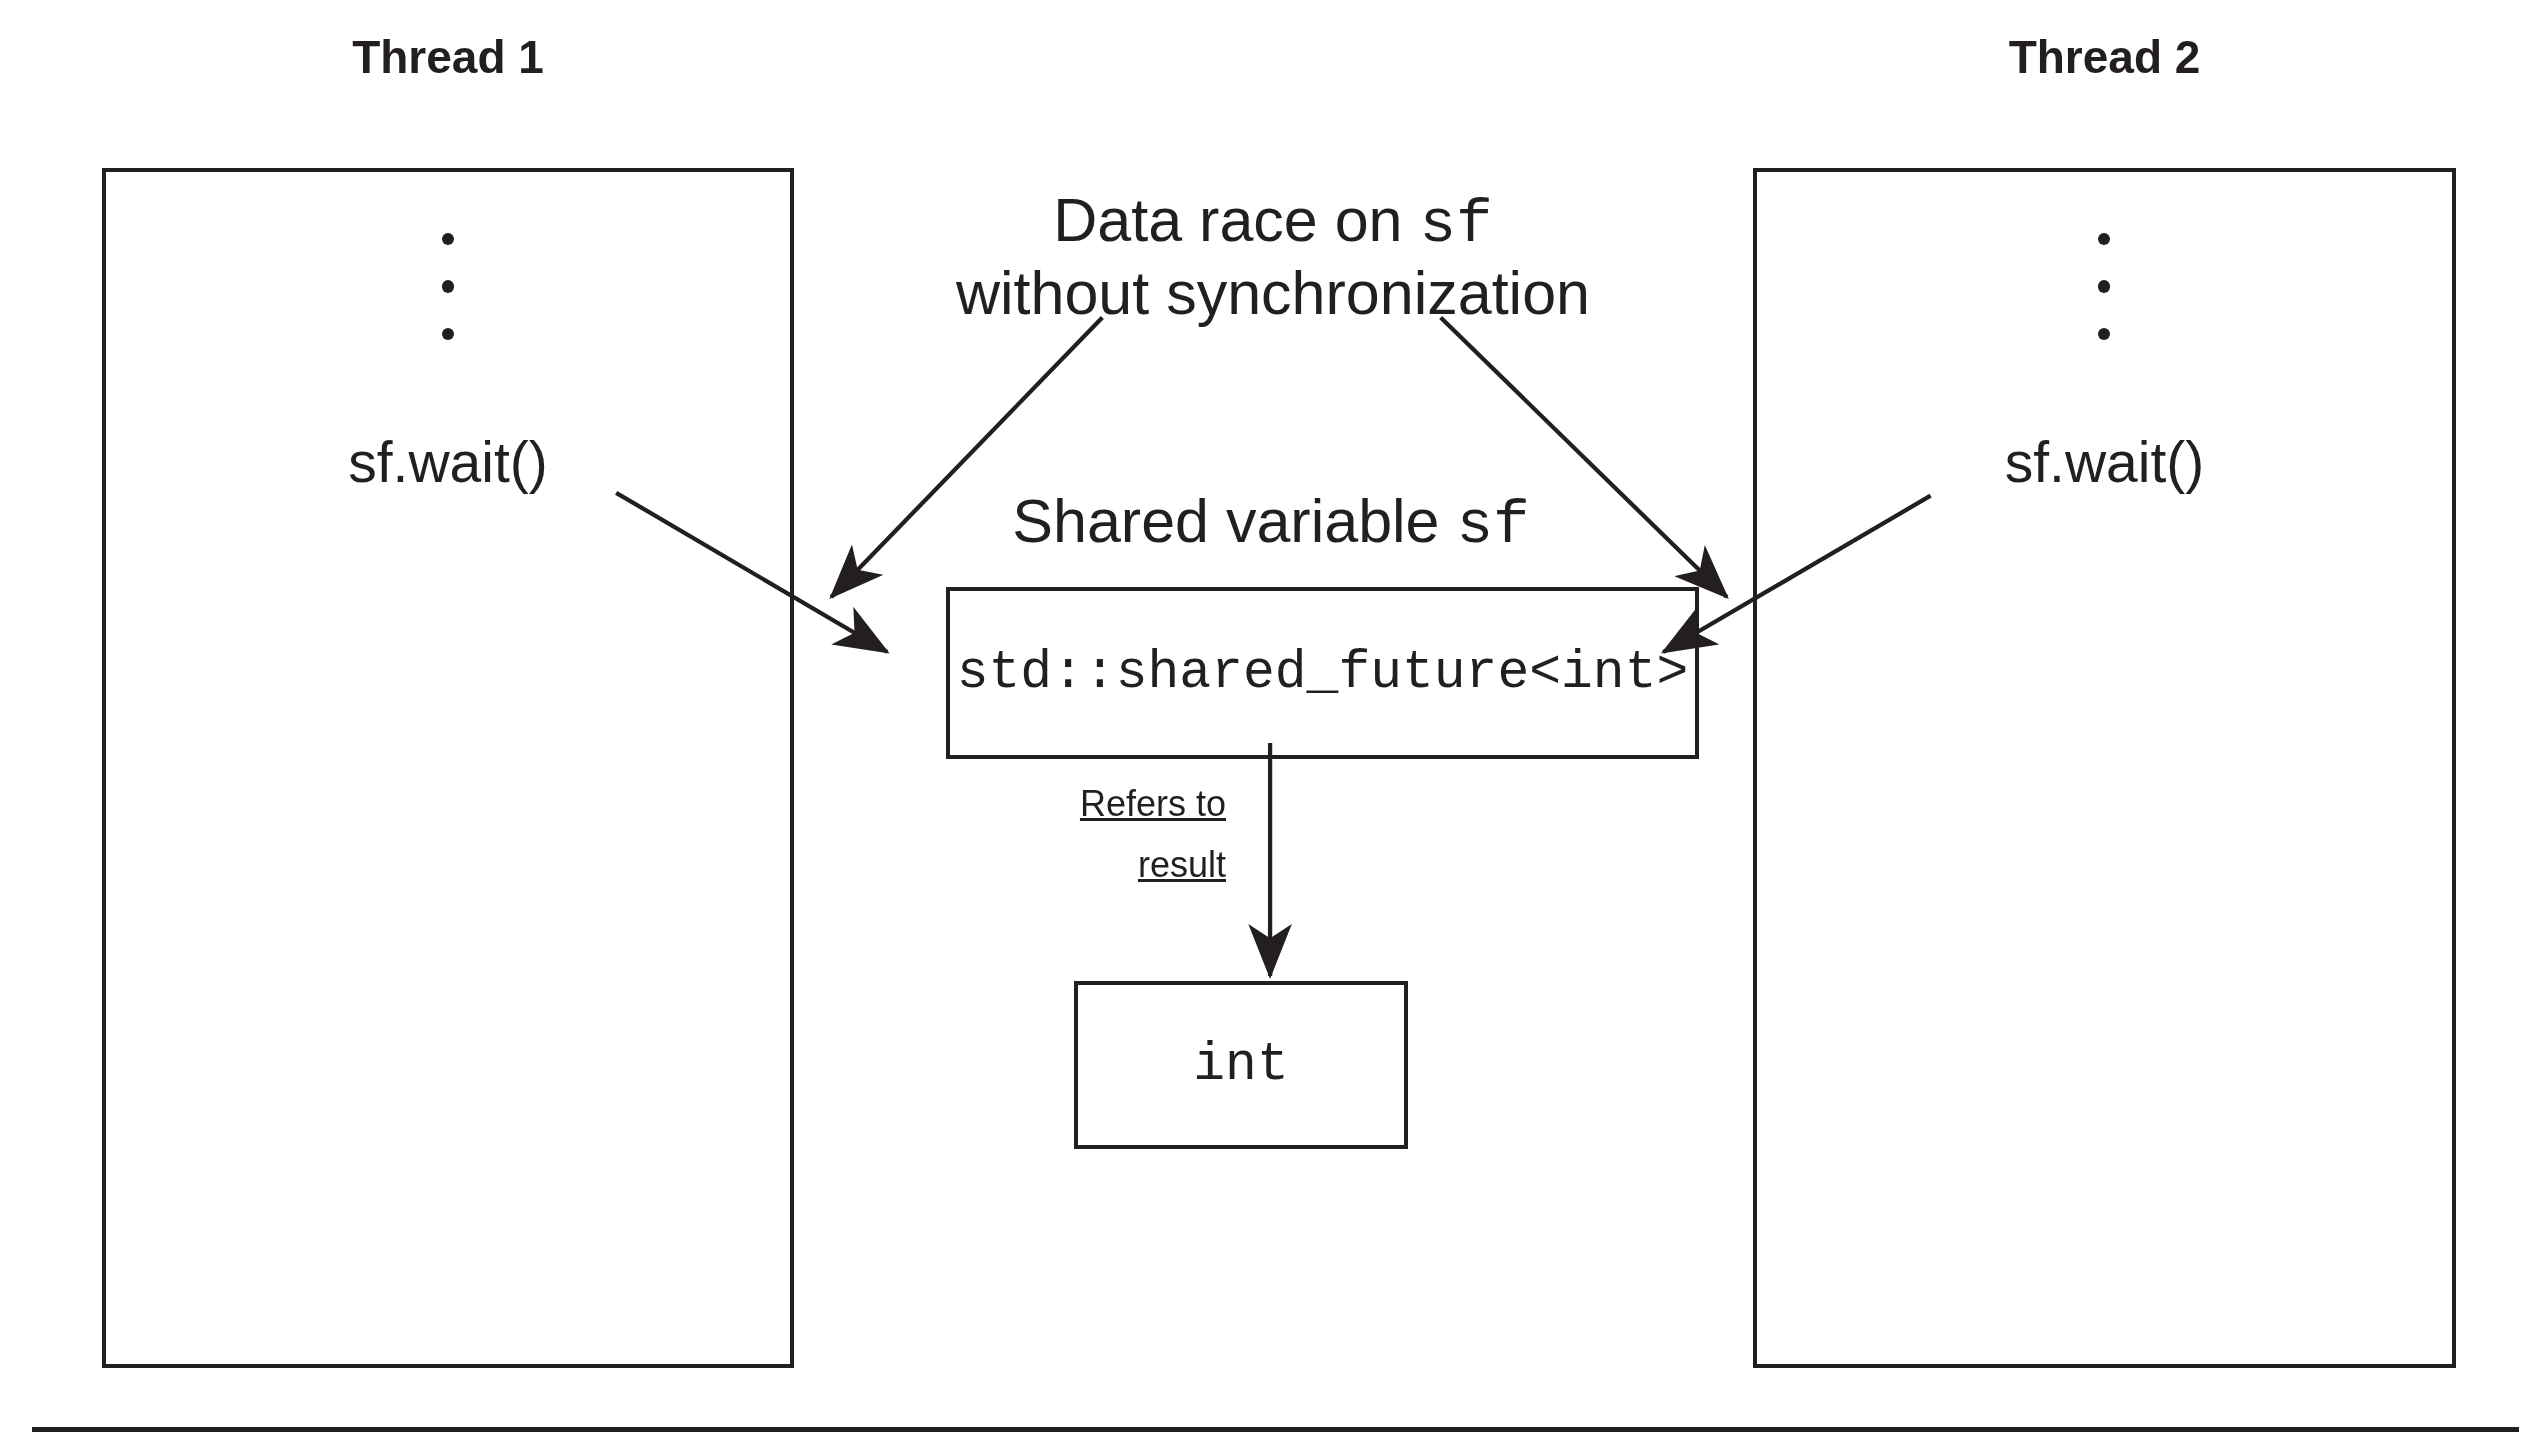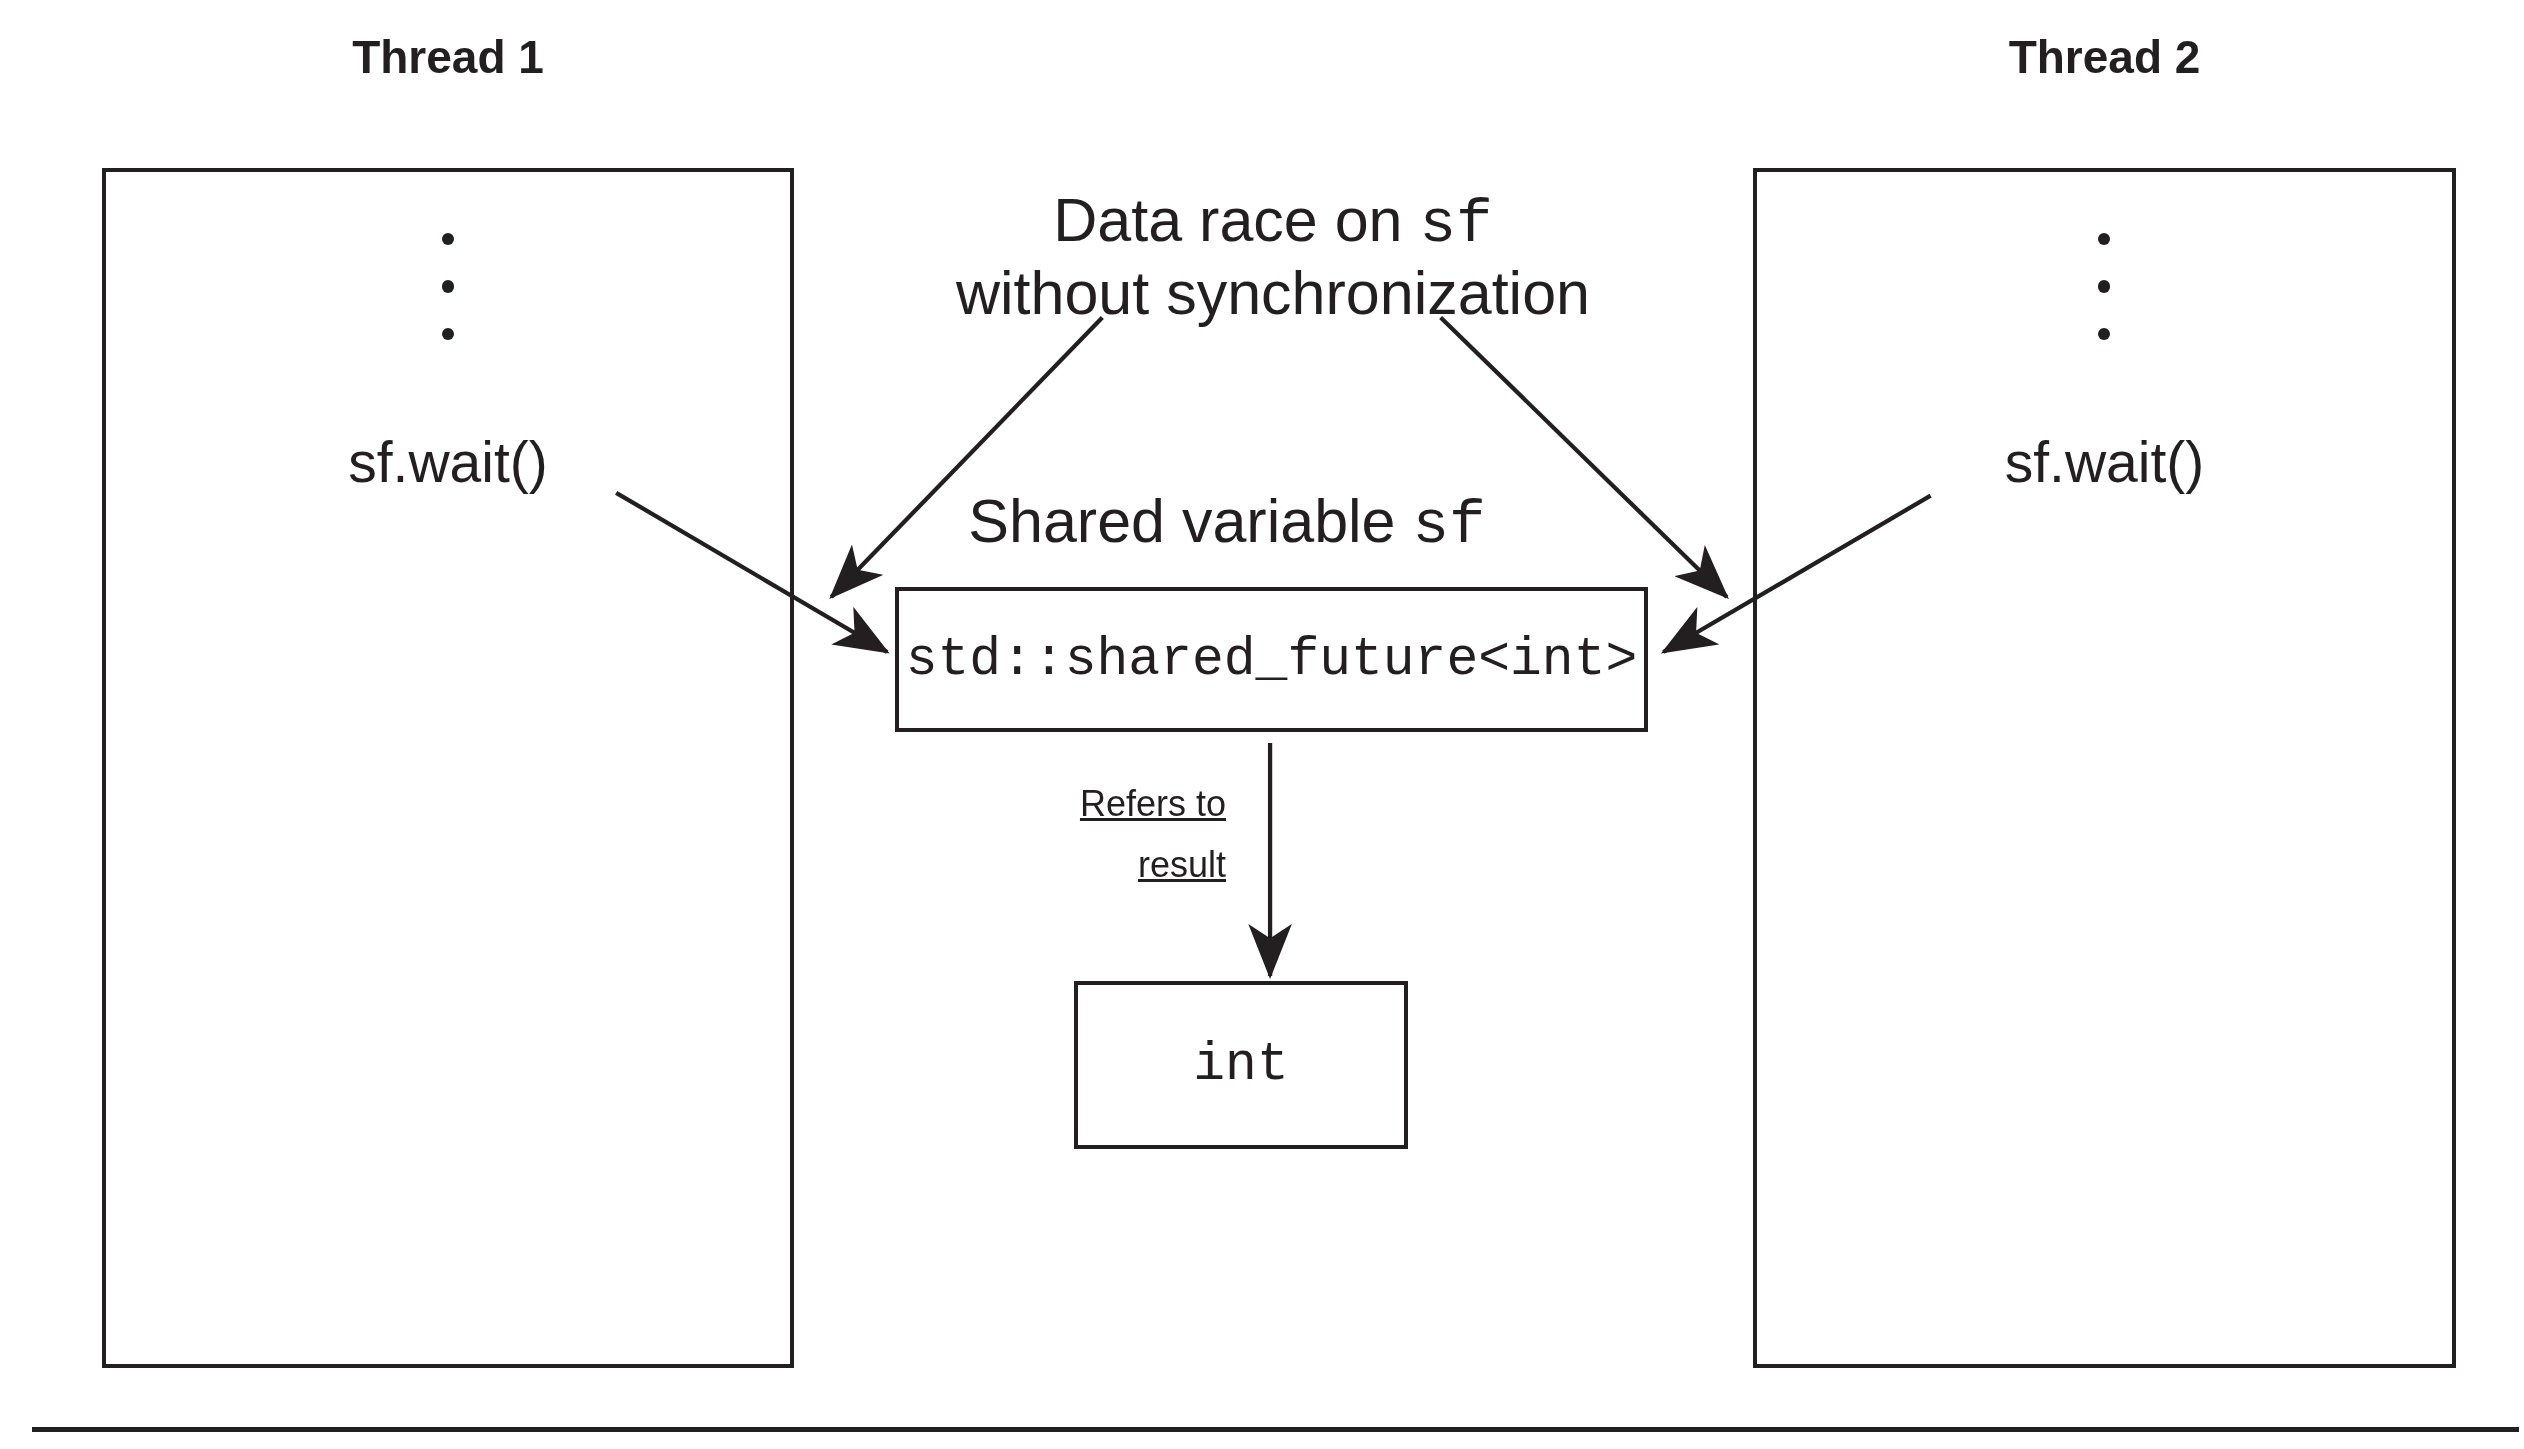--- a/index.html
+++ b/index.html
@@ -85,23 +85,23 @@
   </div>
 
   <div class="abs center code-line" style="left:102px;top:428px;width:692px;">sf.wait()</div>
   <div class="abs center code-line" style="left:1753px;top:428px;width:703px;">sf.wait()</div>
 
   <div class="abs center note" style="left:894px;top:186px;width:758px;">
     <div><span>Data race on </span><span class="mono">sf</span></div>
     <div>without synchronization</div>
   </div>
 
-  <div class="abs center note" style="left:848px;top:487px;width:758px;"><span>Shared variable </span><span class="mono">sf</span></div>
+  <div class="abs center note" style="left:892px;top:487px;width:758px;"><span>Shared variable </span><span class="mono">sf</span></div>
 
-  <div class="abs var-box" style="left:895px;top:587px;width:753px;height:145px;">
+  <div class="abs var-box" style="left:946px;top:587px;width:753px;height:172px;">
       <span>std::shared_future&lt;int&gt;</span>
     </div>
 
   <div class="abs right note-small" style="left:752px;top:773px;width:474px;">
     <div>Refers to</div>
     <div>result</div>
   </div>
 
   <div class="abs var-box" style="left:1074px;top:981px;width:334px;height:168px;">
       <span>int</span>

